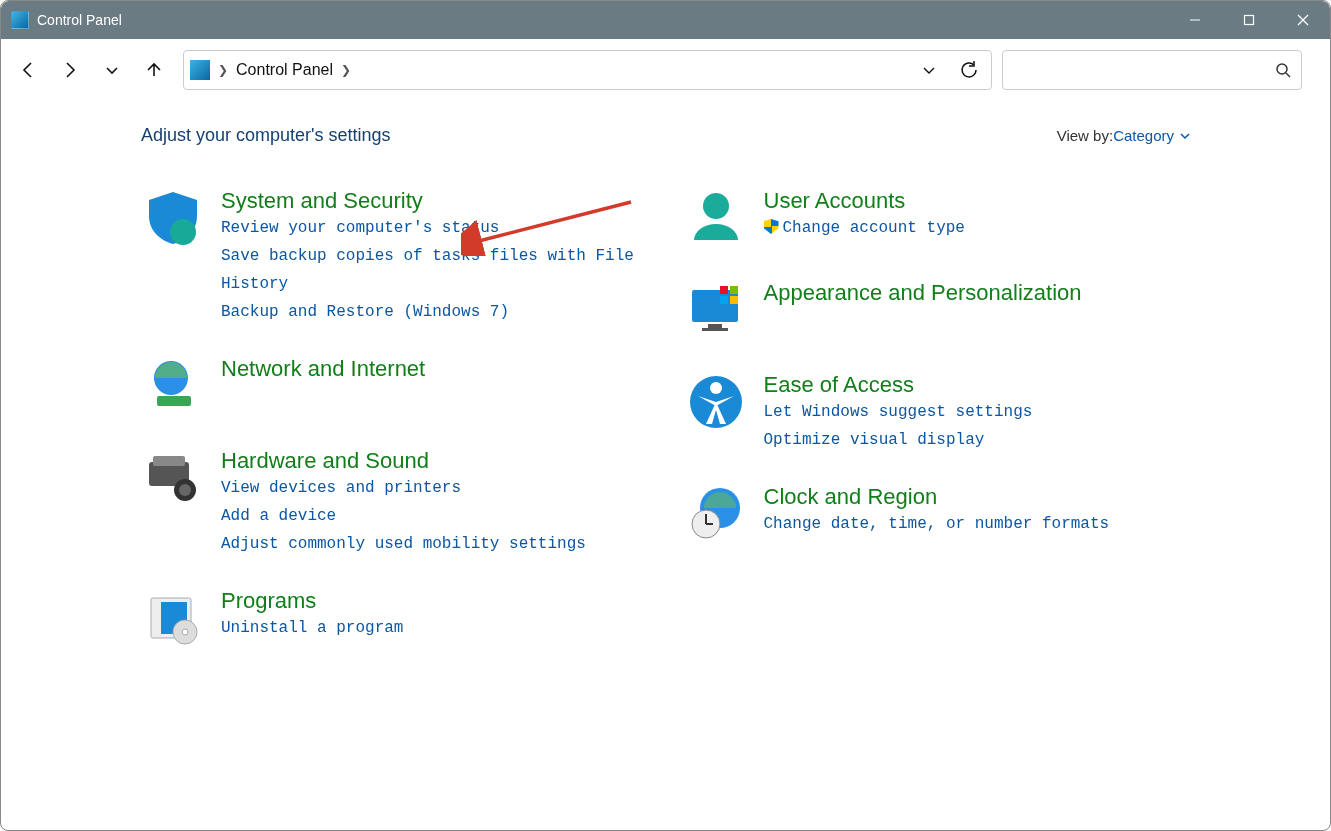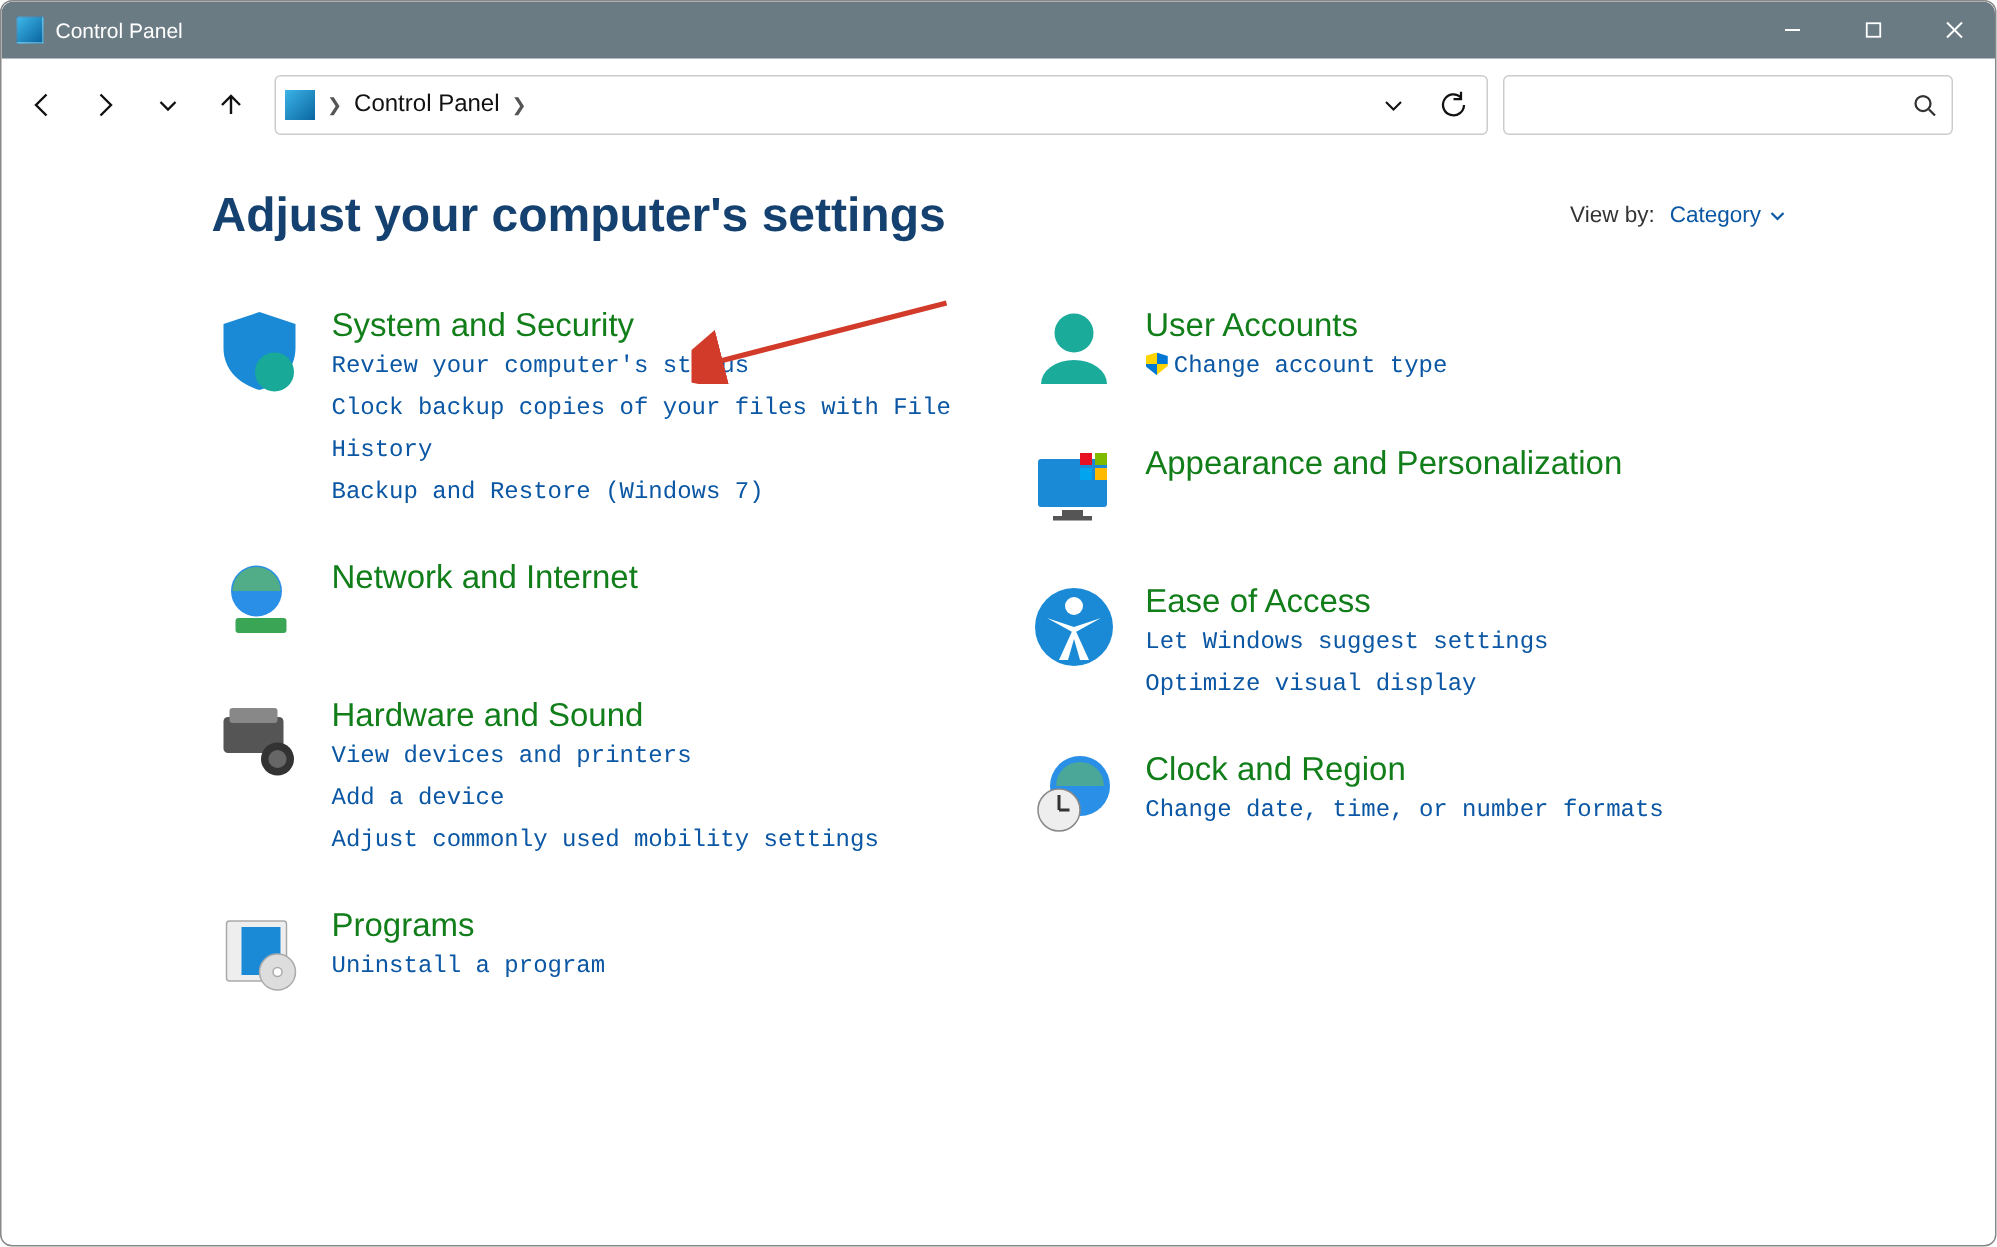--- a/index.html
+++ b/index.html
@@ -89,28 +89,28 @@
   
   .content {
     padding: 24px 140px 0 140px;
   }
   .content-header {
     display:flex; align-items:center;
     margin-bottom: 40px;
   }
   .page-title {
     color:#14416f;
-    font-size: 32px;
-    font-weight: 700;
+    font-size: 18px;
+    font-weight: 400;
   }
   .viewby {
     margin-left:auto;
     font-size: 15px;
     color:#333;
-    display:flex; align-items:center; gap:10px;
+    display:flex; align-items:center; 
   }
   .viewby-select { color:#0b57a4; display:flex; align-items:center; gap:6px; }
 
   .categories {
     display:flex;
     gap: 36px;
   }
   .col { flex:1; }
   .cat {
     display:flex;
@@ -254,21 +254,21 @@
       <div class="cat">
         <div class="cat-icon">
           <svg width="60" height="60" viewBox="0 0 60 60">
             <path d="M30 4 L54 12 V28 C54 42 44 52 30 56 C16 52 6 42 6 28 V12 Z" fill="#1b8ad6"></path>
             <circle cx="40" cy="44" r="13" fill="#18a999"></circle>
           </svg>
         </div>
         <div class="cat-body">
           <a class="cat-title">System and Security</a>
           <a class="cat-link">Review your computer's status</a>
-          <a class="cat-link">Clock backup copies of your files with File History</a>
+          <a class="cat-link">Save backup copies of tasks files with File History</a>
           <a class="cat-link">Backup and Restore (Windows 7)</a>
         </div>
       </div>
 
       <div class="cat">
         <div class="cat-icon">
           <svg width="60" height="60" viewBox="0 0 60 60">
             <circle cx="28" cy="22" r="17" fill="#2a8fe6"></circle>
             <path d="M12 22 a16 16 0 0 1 32 0" fill="#6cc24a" opacity="0.6"></path>
             <rect x="14" y="40" width="34" height="10" rx="2" fill="#3aa655"></rect>

